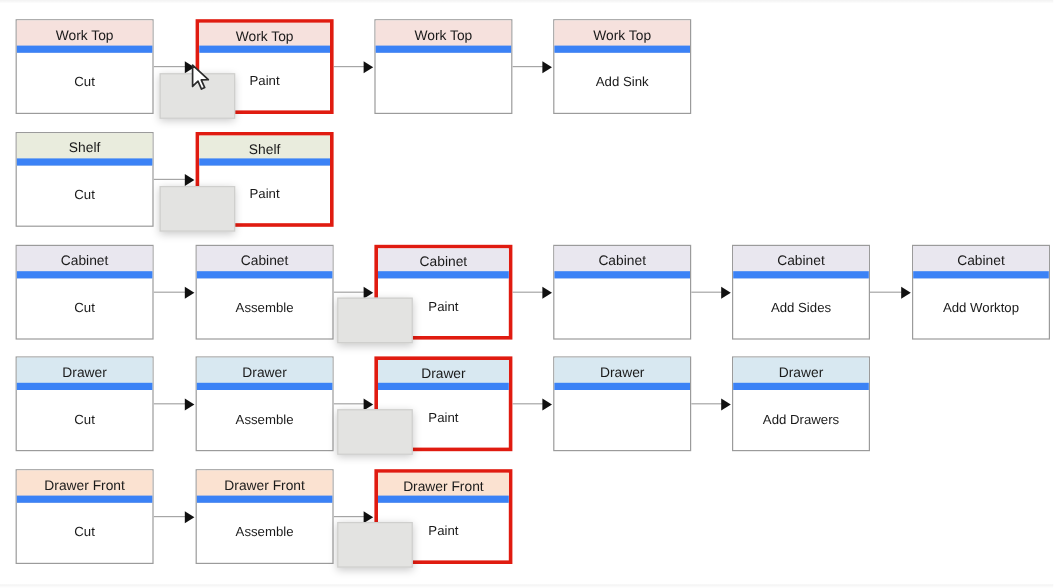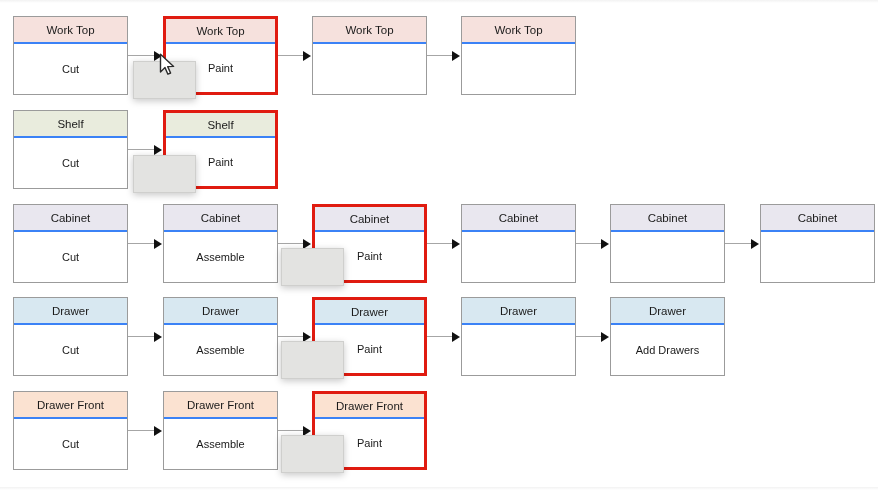--- a/index.html
+++ b/index.html
@@ -28,21 +28,21 @@
     flex-direction: column;
     z-index: 2;
   }
   .node .hdr {
     box-sizing: border-box;
     height: 27px;
     line-height: 26px;
     text-align: center;
     font-size: 11.5px;
     color: #1a1a1a;
-    border-bottom: 2px solid #3b82f6;
+    border-bottom: 6px solid #3b82f6;
     white-space: nowrap;
     overflow: hidden;
   }
   .node .body {
     flex: 1;
     display: flex;
     align-items: center;
     justify-content: center;
     text-align: center;
     font-size: 11px;
@@ -152,20 +152,21 @@
       </div>
       <div class="node selected" style="left: 163px; top: 16px; width: 115px; height: 79px;">
         <div class="hdr" style="background: rgb(246, 225, 221);">Work Top</div>
         <div class="body">Paint</div>
       </div>
       <div class="node" style="left: 312px; top: 16px; width: 115px; height: 79px;">
         <div class="hdr" style="background: rgb(246, 225, 221);">Work Top</div>
       </div>
       <div class="node" style="left: 461px; top: 16px; width: 115px; height: 79px;">
         <div class="hdr" style="background: rgb(246, 225, 221);">Work Top</div>
+        <div class="body">Add Sink</div>
       </div>
       <div class="node" style="left: 13px; top: 110px; width: 115px; height: 79px;">
         <div class="hdr" style="background: rgb(233, 236, 221);">Shelf</div>
         <div class="body">Cut</div>
       </div>
       <div class="node selected" style="left: 163px; top: 110px; width: 115px; height: 79px;">
         <div class="hdr" style="background: rgb(233, 236, 221);">Shelf</div>
         <div class="body">Paint</div>
       </div>
       <div class="node" style="left: 13px; top: 204px; width: 115px; height: 79px;">
@@ -178,23 +179,25 @@
       </div>
       <div class="node selected" style="left: 312px; top: 204px; width: 115px; height: 79px;">
         <div class="hdr" style="background: rgb(233, 231, 239);">Cabinet</div>
         <div class="body">Paint</div>
       </div>
       <div class="node" style="left: 461px; top: 204px; width: 115px; height: 79px;">
         <div class="hdr" style="background: rgb(233, 231, 239);">Cabinet</div>
       </div>
       <div class="node" style="left: 610px; top: 204px; width: 115px; height: 79px;">
         <div class="hdr" style="background: rgb(233, 231, 239);">Cabinet</div>
+        <div class="body">Add Sides</div>
       </div>
       <div class="node" style="left: 760px; top: 204px; width: 115px; height: 79px;">
         <div class="hdr" style="background: rgb(233, 231, 239);">Cabinet</div>
+        <div class="body">Add Worktop</div>
       </div>
       <div class="node" style="left: 13px; top: 297px; width: 115px; height: 79px;">
         <div class="hdr" style="background: rgb(216, 232, 241);">Drawer</div>
         <div class="body">Cut</div>
       </div>
       <div class="node" style="left: 163px; top: 297px; width: 115px; height: 79px;">
         <div class="hdr" style="background: rgb(216, 232, 241);">Drawer</div>
         <div class="body">Assemble</div>
       </div>
       <div class="node selected" style="left: 312px; top: 297px; width: 115px; height: 79px;">

